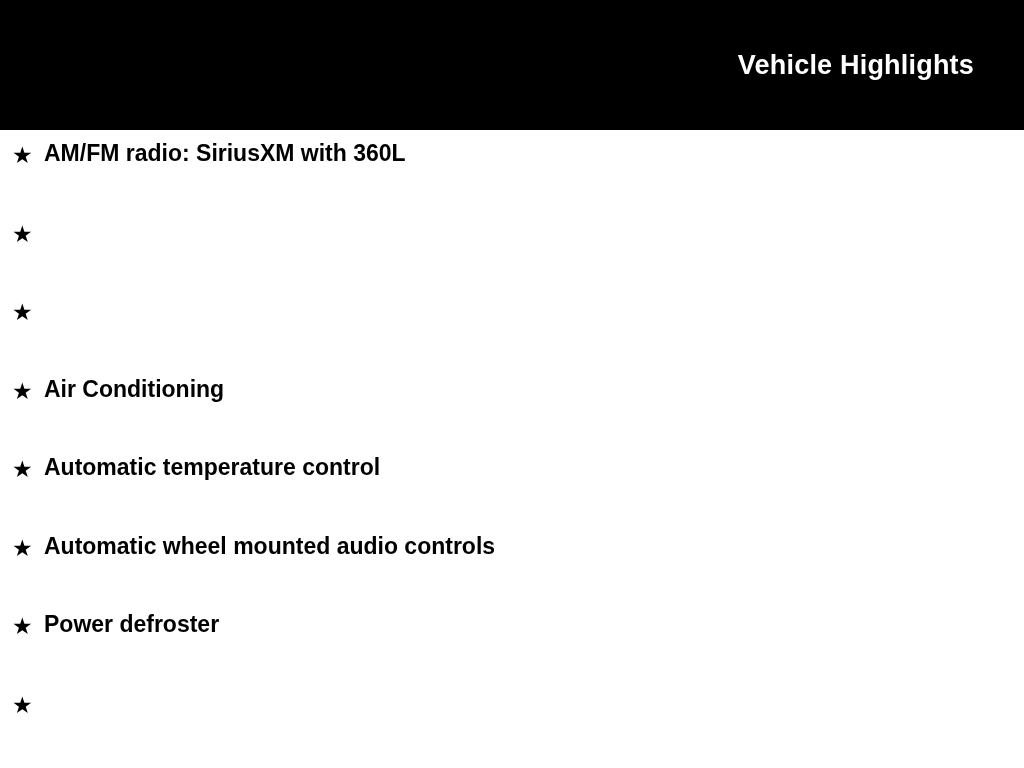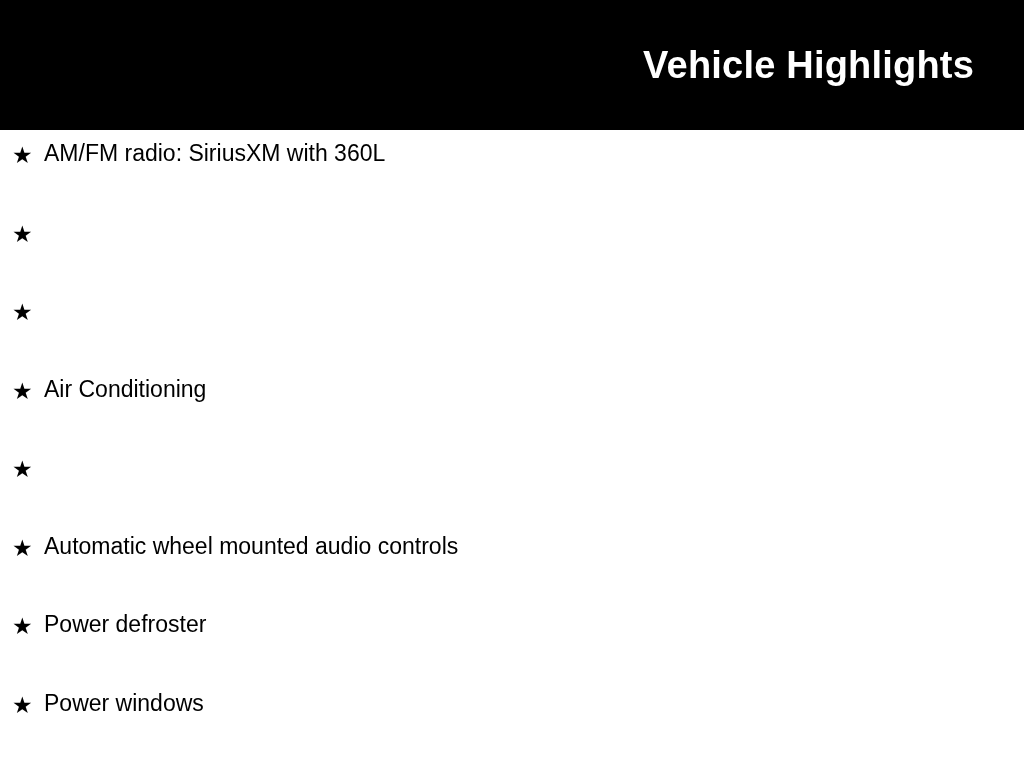--- a/index.html
+++ b/index.html
@@ -24,21 +24,21 @@
     height: 130px;
     background: #000000;
     display: flex;
     align-items: center;
     justify-content: flex-end;
     box-sizing: border-box;
     padding-right: 50px;
   }
   .header-title {
     color: #ffffff;
-    font-size: 38px;
+    font-size: 27px;
     font-weight: bold;
     letter-spacing: 0.2px;
     line-height: 1;
   }
   .highlights-list {
     list-style: none;
     margin: 0;
     padding: 0;
     padding-top: 12px;
   }
@@ -54,21 +54,21 @@
     width: 32px;
     font-size: 23px;
     line-height: 1;
     color: #000000;
     text-align: left;
     position: relative;
     top: 2px;
   }
   .highlight-label {
     font-size: 23px;
-    font-weight: normal;
+    font-weight: bold;
     color: #000000;
     line-height: 1;
     white-space: nowrap;
   }
 </style>
 </head>
 <body>
 
 <div class="page">
 
@@ -91,32 +91,32 @@
       <span class="star-icon">★</span>
     </li>
 
     <li class="highlight-item">
       <span class="star-icon">★</span>
       <span class="highlight-label">Air Conditioning</span>
     </li>
 
     <li class="highlight-item">
       <span class="star-icon">★</span>
+      <span class="highlight-label">Automatic temperature control</span>
     </li>
 
     <li class="highlight-item">
       <span class="star-icon">★</span>
       <span class="highlight-label">Automatic wheel mounted audio controls</span>
     </li>
 
     <li class="highlight-item">
       <span class="star-icon">★</span>
       <span class="highlight-label">Power defroster</span>
     </li>
 
     <li class="highlight-item">
       <span class="star-icon">★</span>
-      <span class="highlight-label">Power windows</span>
     </li>
 
   </ul>
 
 </div>
 
 </body></html>

